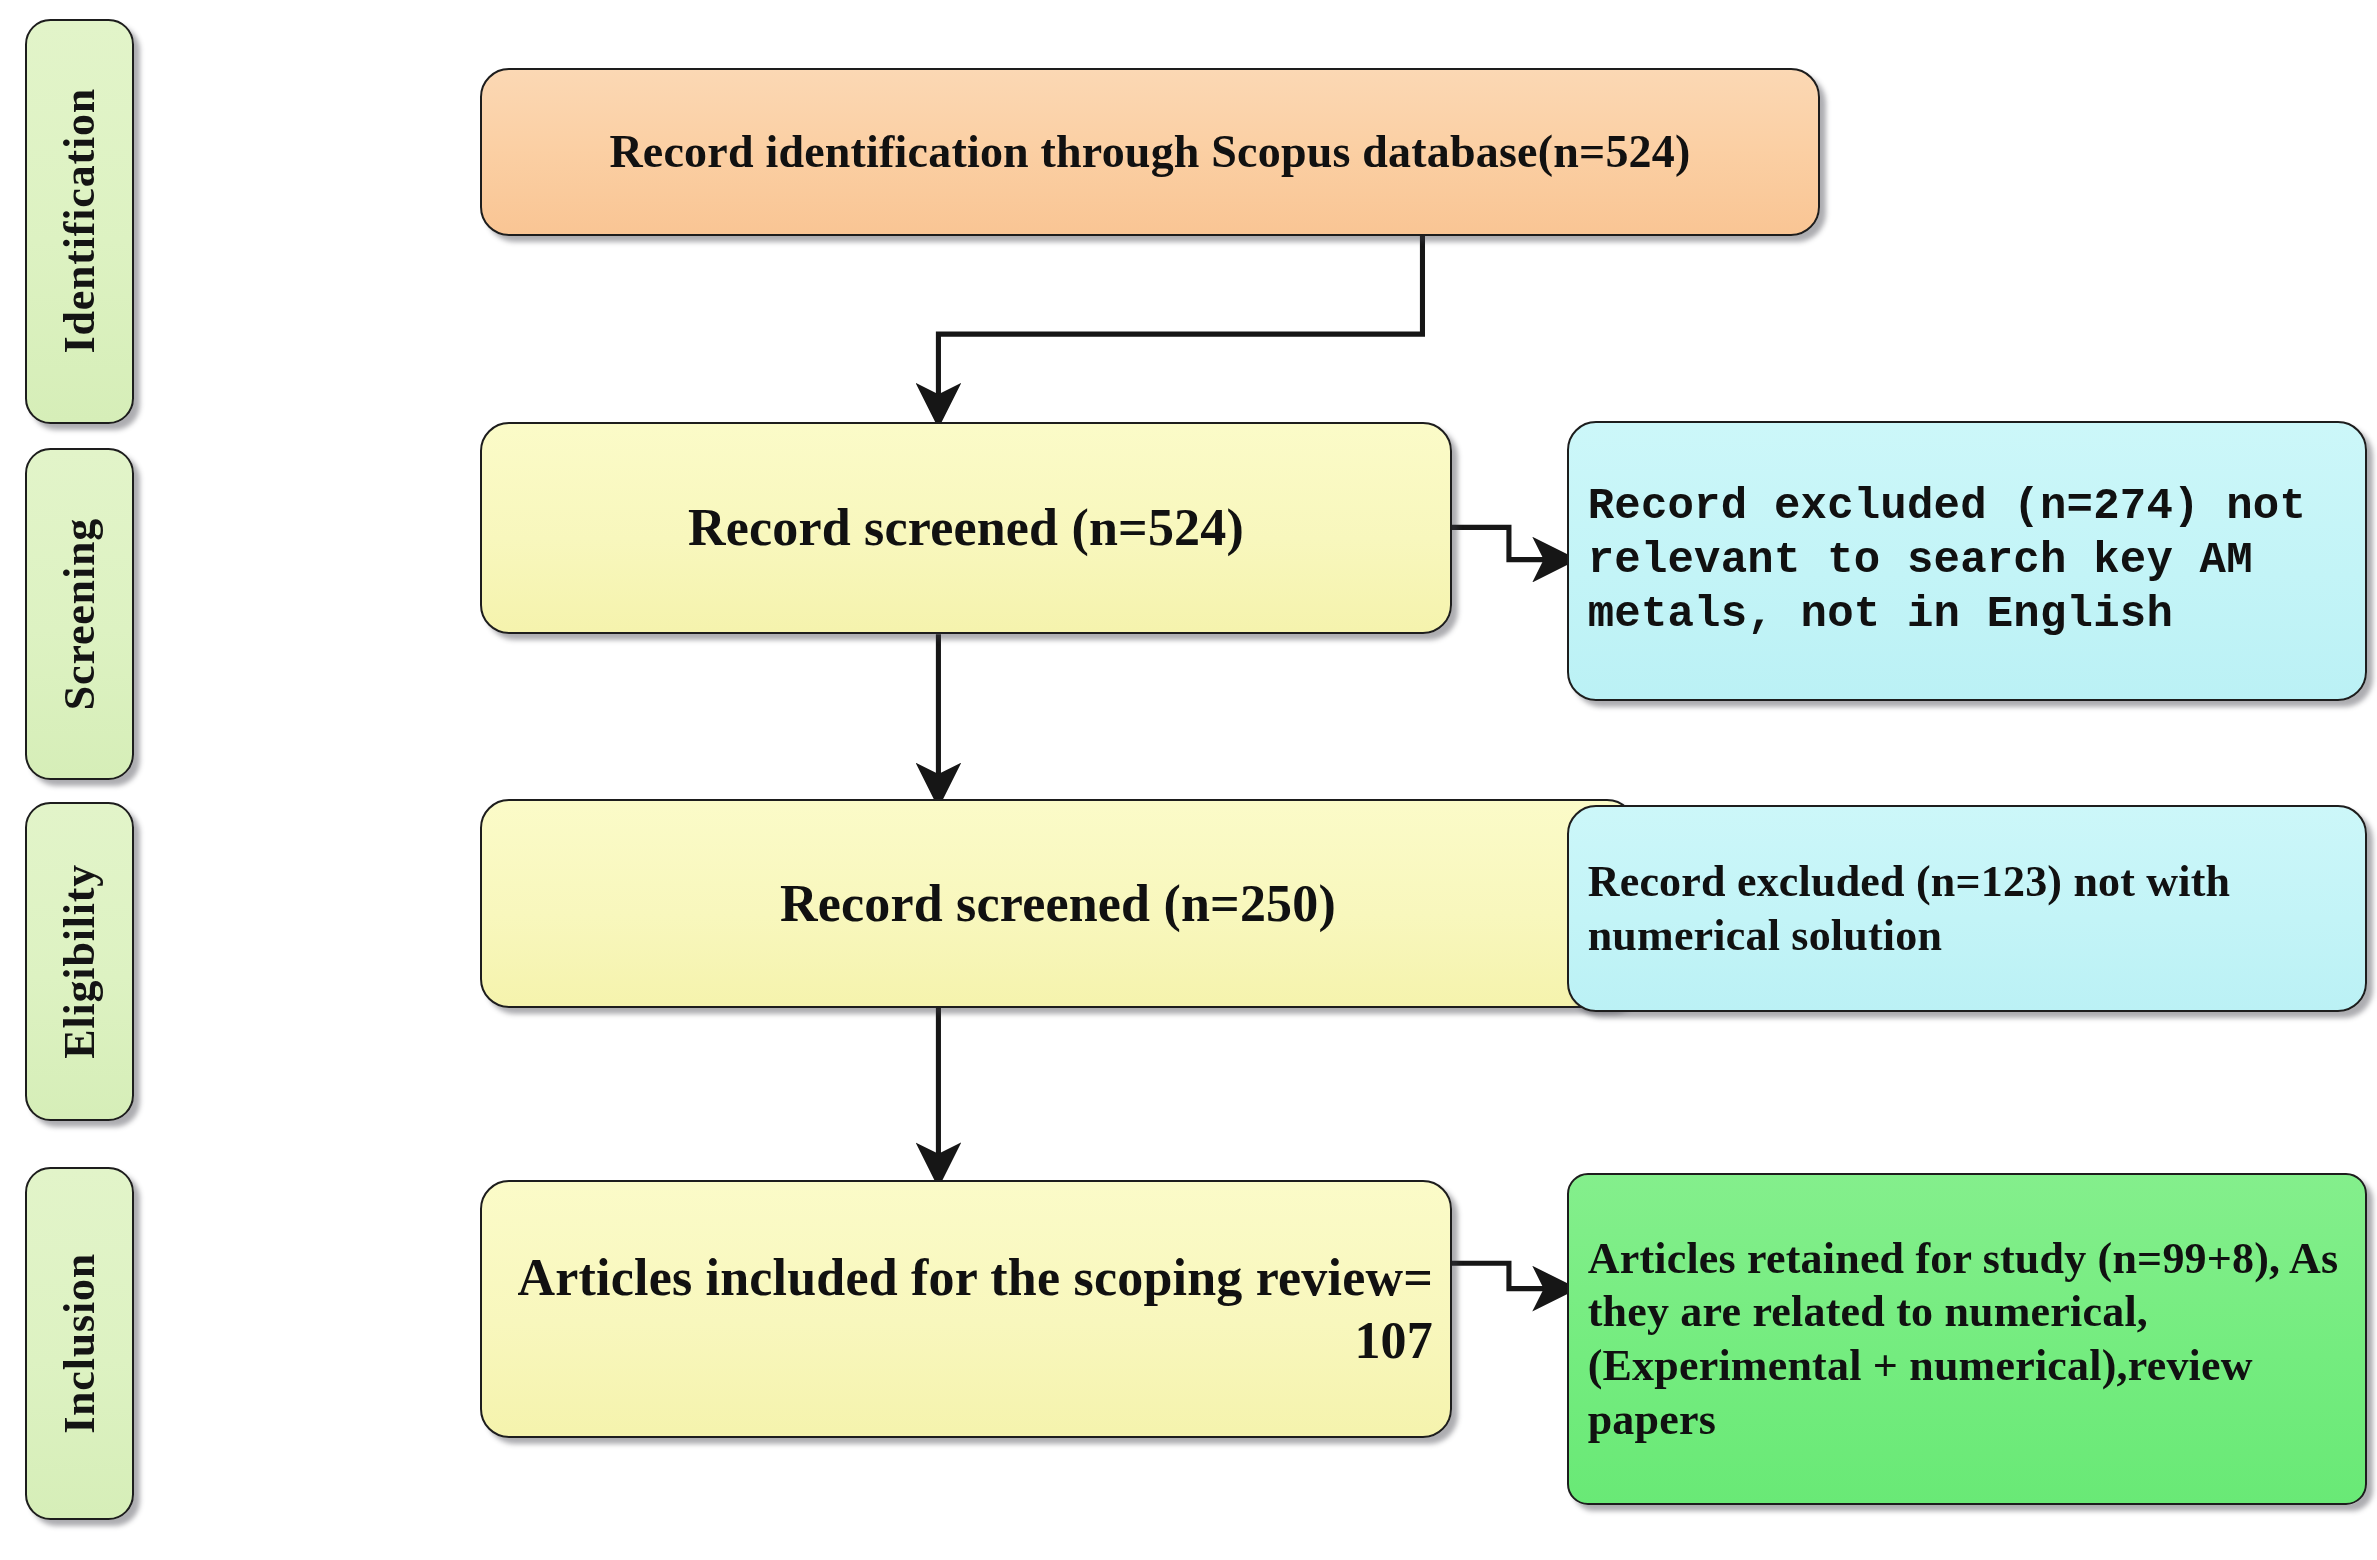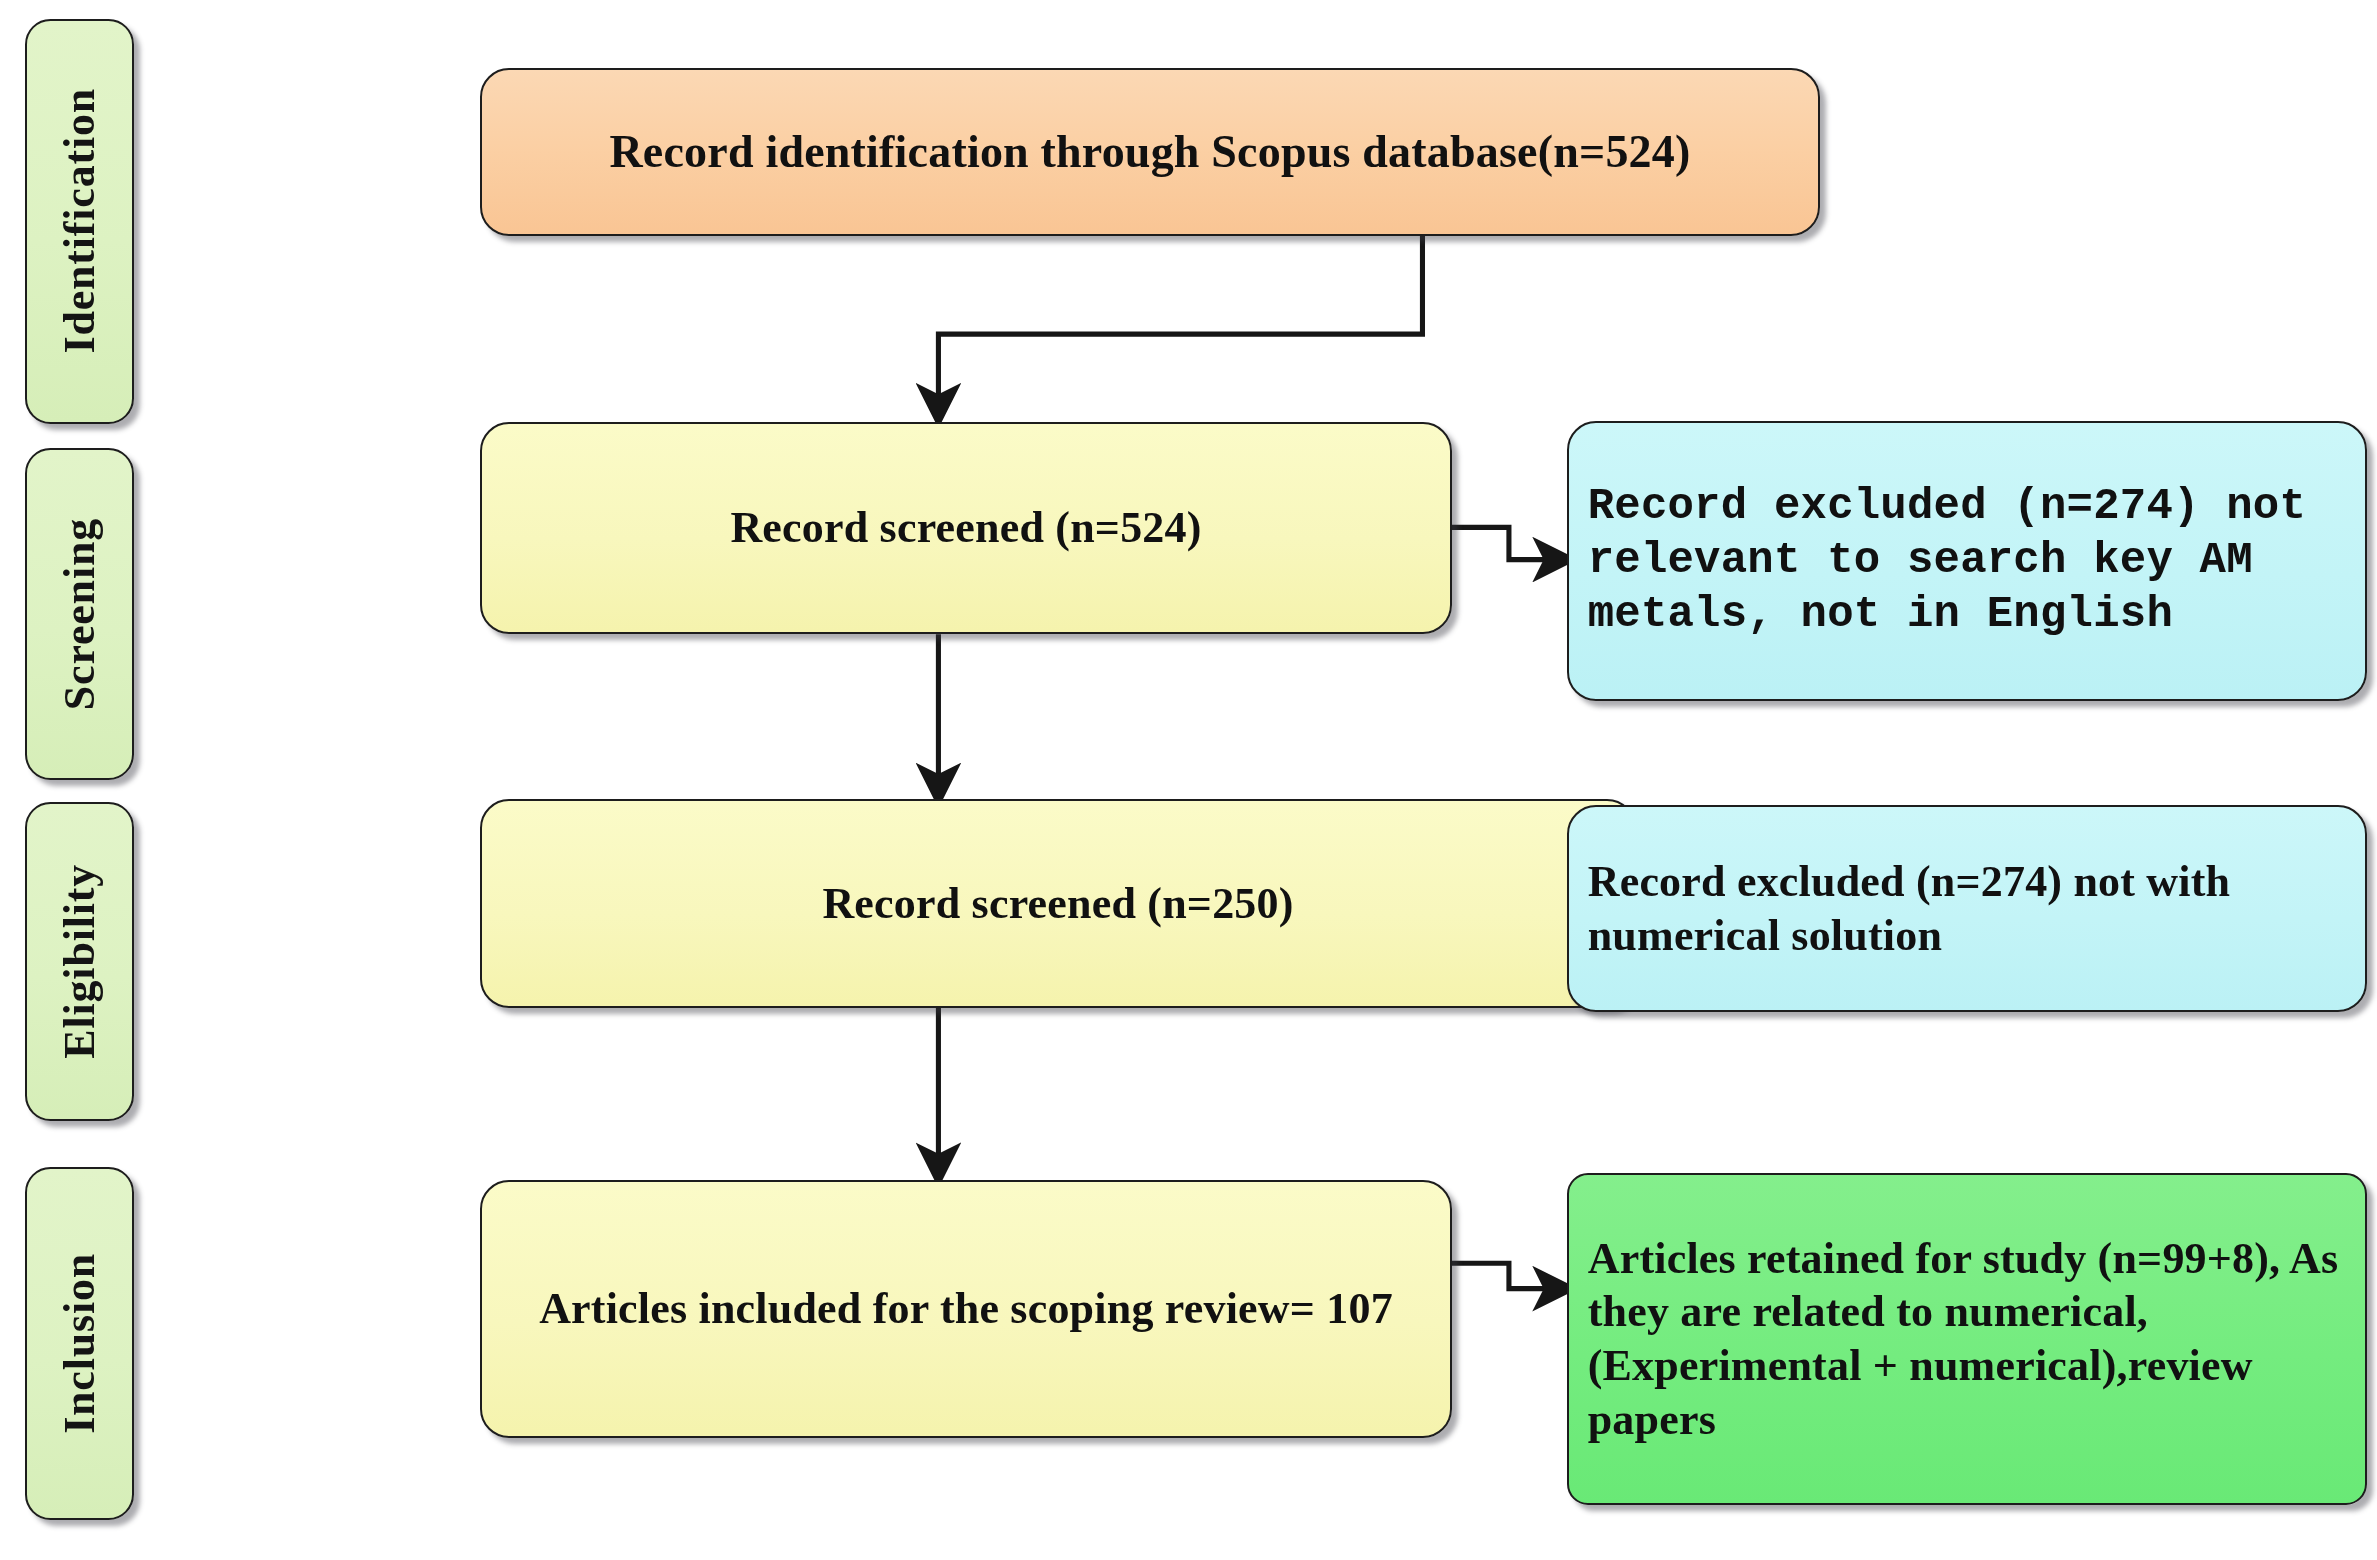--- a/index.html
+++ b/index.html
@@ -55,21 +55,21 @@
     color: #141414;
   }
 
   
   .orange {
     background: linear-gradient(180deg,#fbd8b4 0%, #fbcfa3 50%, #f9c594 100%);
     font-size: 46px;
   }
   .yellow {
     background: linear-gradient(180deg,#fbfbc8 0%, #f8f7bd 55%, #f5f3ad 100%);
-    font-size: 44px;
+    font-size: 52px;
   }
   .cyan {
     background: linear-gradient(180deg,#ccf7f9 0%, #c3f4f7 55%, #bbf1f5 100%);
     font-size: 44px;
   }
   .green {
     background: linear-gradient(180deg,#84ef8c 0%, #74ec7f 55%, #69e976 100%);
     font-size: 44px;
     border-radius: 21px;
   }
@@ -147,21 +147,21 @@
 
   <div class="node cyan align-left" style="left:1567px; top:421px; width:800px; height:280px; padding:8.5px 18.7px;font-family:Liberation Mono, monospace;">
     <span>Record excluded (n=274) not relevant to search key AM metals, not in English</span>
   </div>
 
   <div class="node yellow" style="left:480px; top:799px; width:1156px; height:209px;">
     <span>Record screened (n=250)</span>
   </div>
 
   <div class="node cyan align-left" style="left:1567px; top:805px; width:800px; height:207px; padding:8.5px 18.7px;">
-    <span>Record excluded (n=274) not with numerical solution</span>
+    <span>Record excluded (n=123) not with numerical solution</span>
   </div>
 
   <div class="node yellow" style="left:480px; top:1180px; width:972px; height:258px; padding:11px 17px;">
     <span>Articles included for the scoping review= 107</span>
   </div>
 
   <div class="node green align-left" style="left:1567px; top:1173px; width:800px; height:332px; padding:8.5px 18.7px;">
     <span>Articles retained for study (n=99+8), As they are related to numerical,(Experimental + numerical),review papers</span>
   </div>
 

